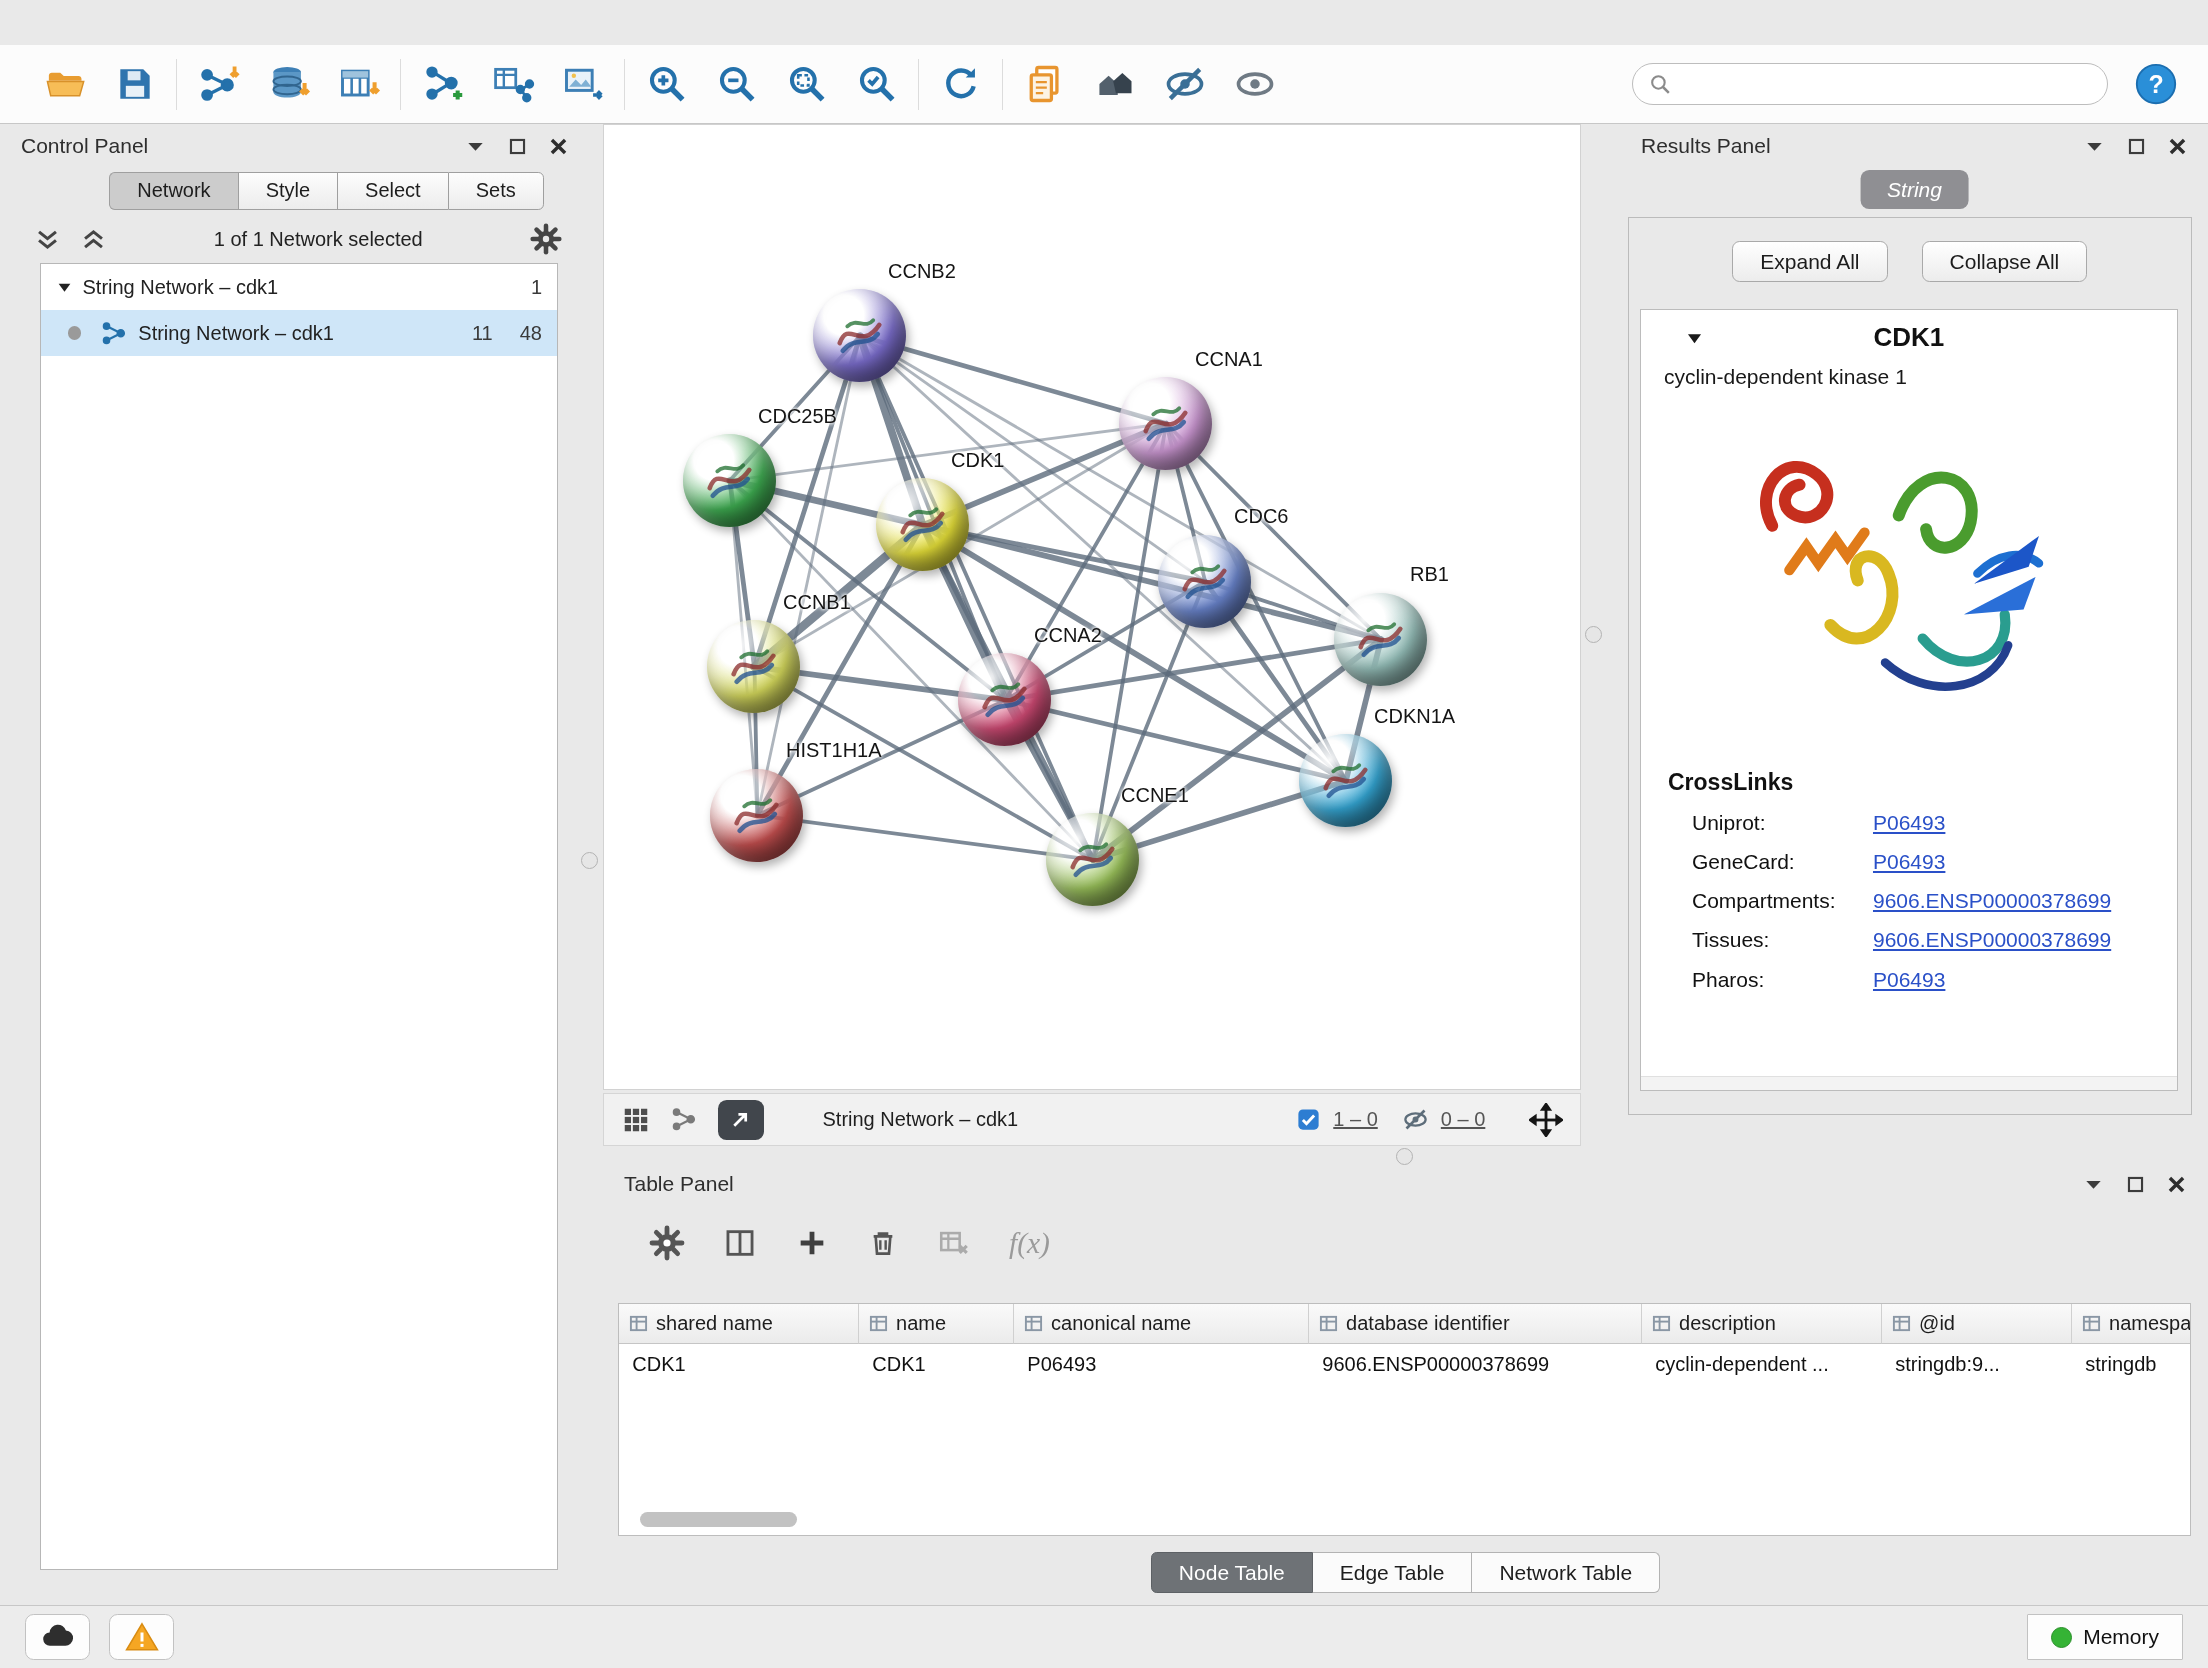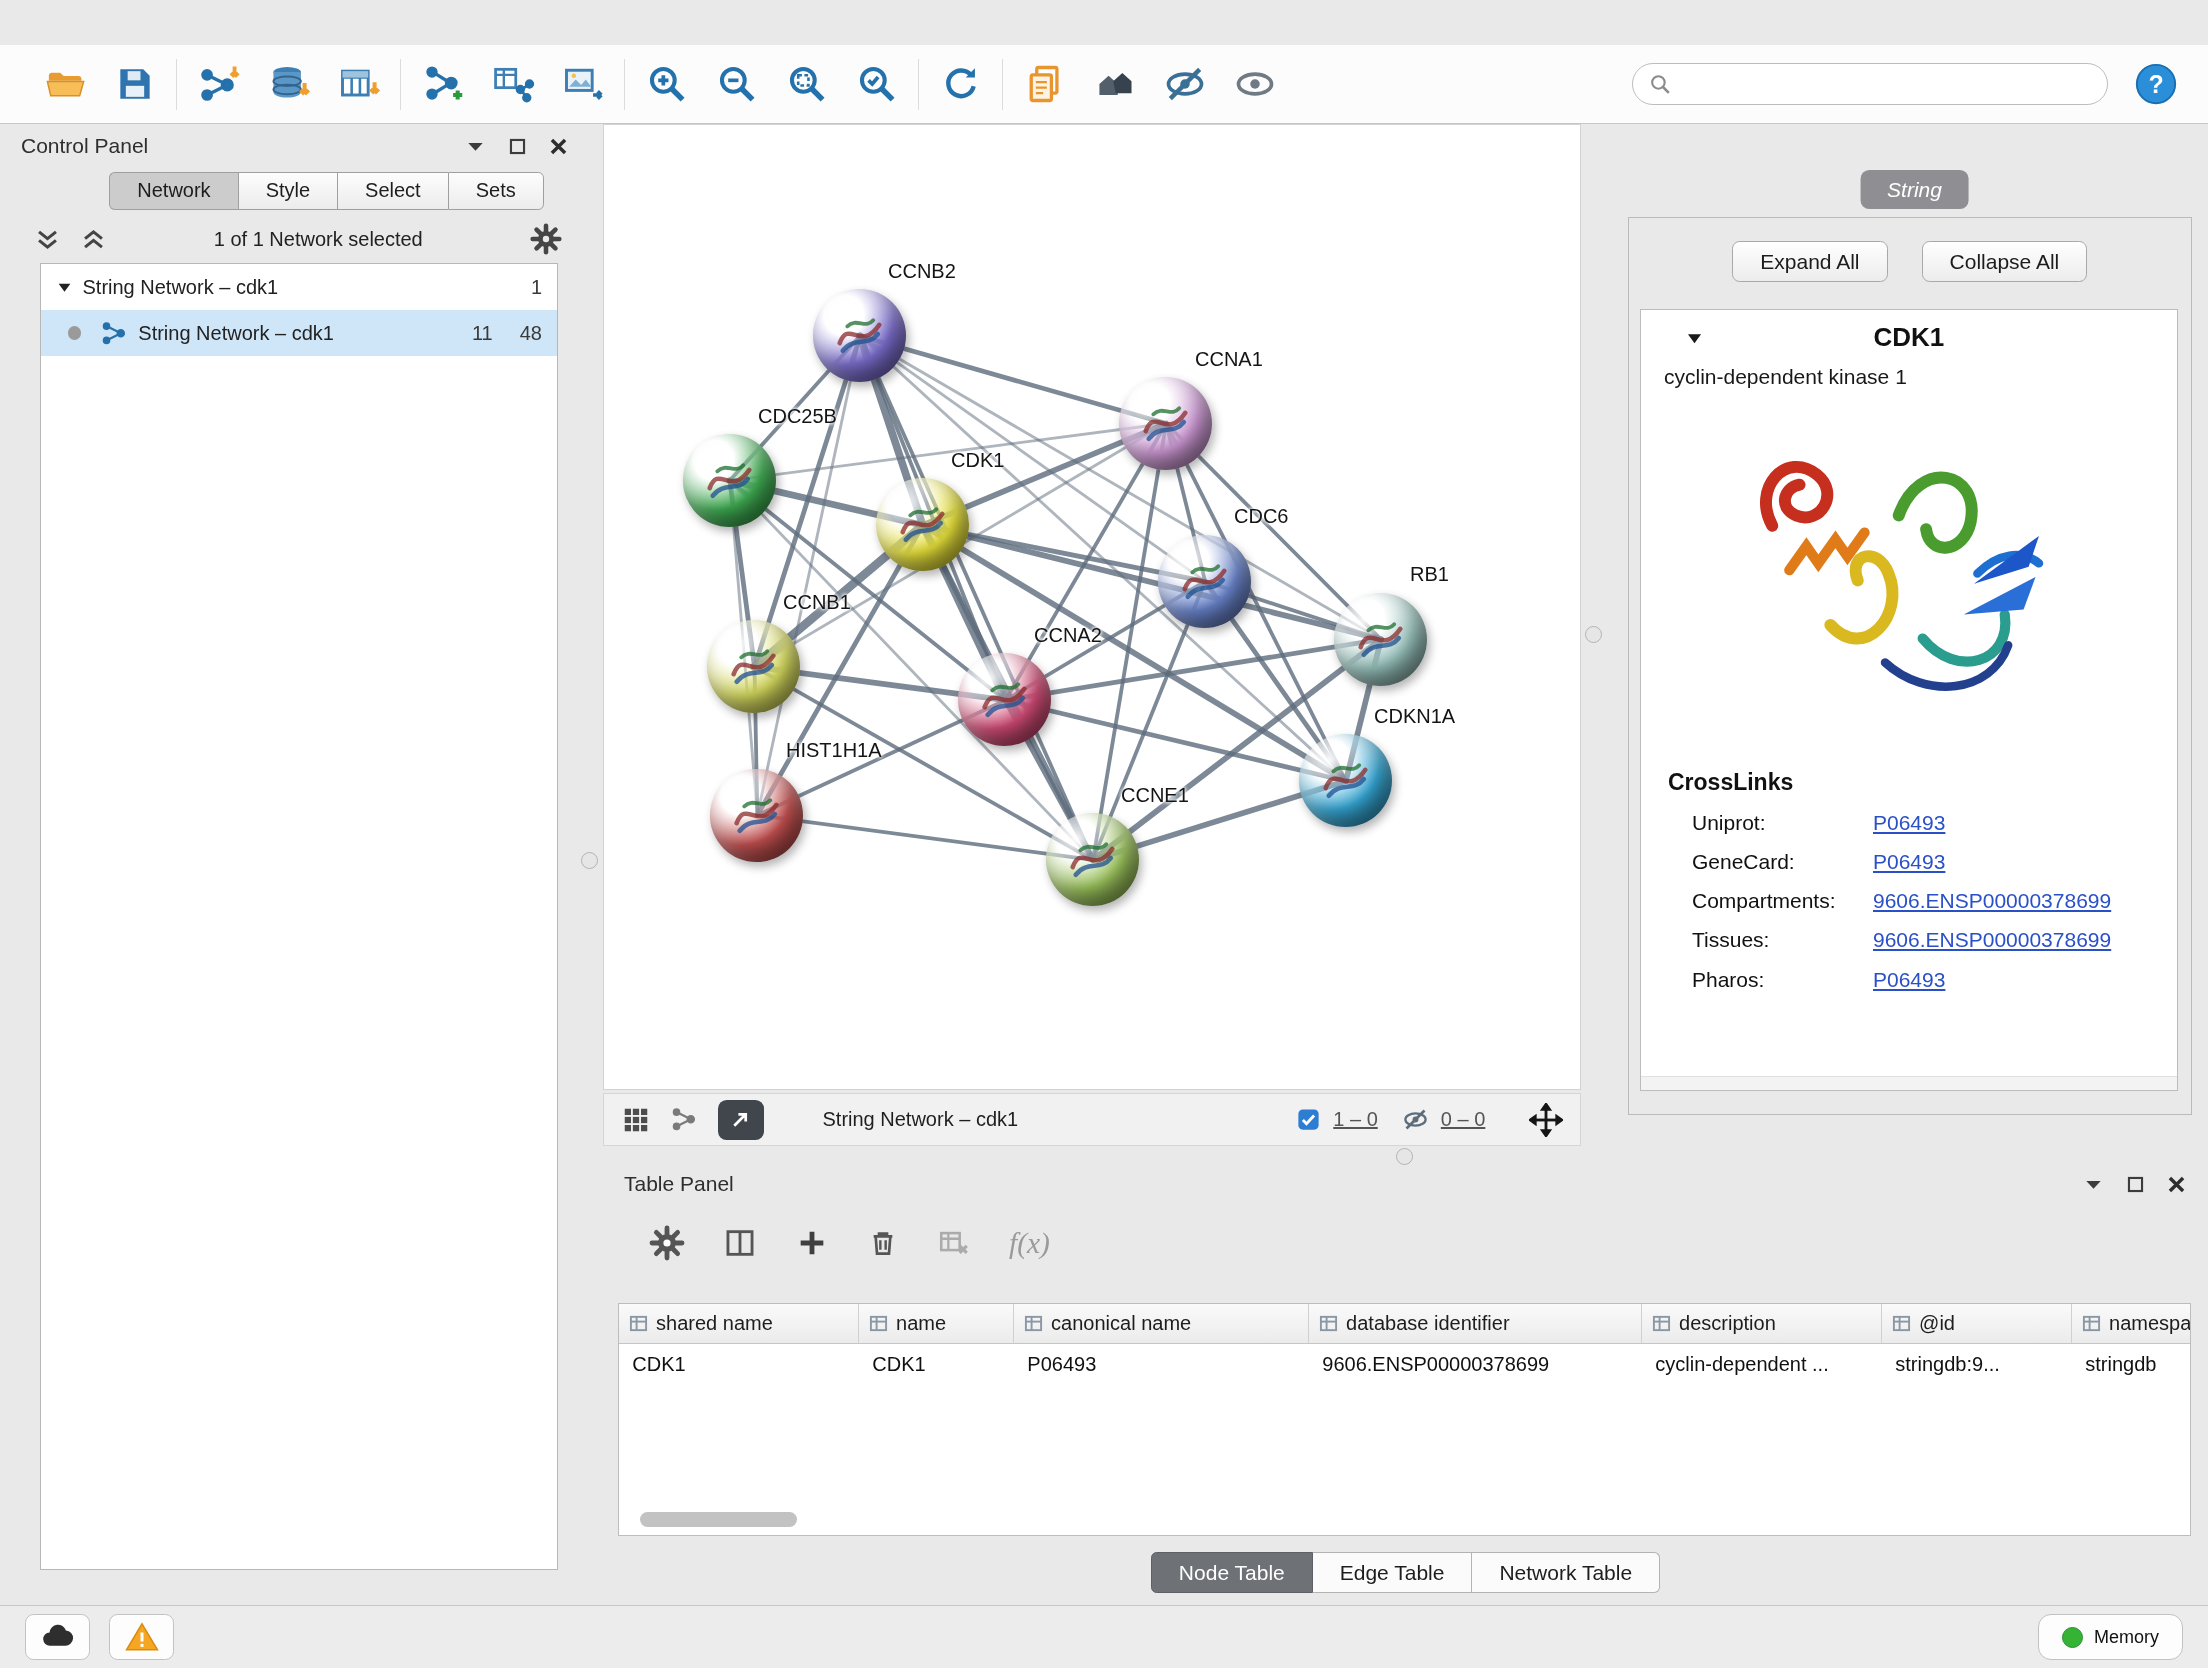--- a/index.html
+++ b/index.html
@@ -106,22 +106,22 @@
   .tp-tab{padding:7.6px 27px;font-size:21px;border:1px solid #b3b3b3;background:#fbfbfb;color:#1d1d1d;border-left-width:0;}
   .tp-tab:first-child{border-left-width:1px;border-radius:5.7px 0 0 5.7px;}
   .tp-tab:last-child{border-radius:0 5.7px 5.7px 0;}
   .tp-tab.selected{background:#6e7276;color:#fff;border-color:#5d6165;}
 
   
   .status-bar{position:absolute;left:0;right:0;bottom:0;height:63px;background:#ececec;
     border-top:1px solid #c7c7c7;display:flex;align-items:center;padding:0 25px;gap:19px;box-sizing:border-box;}
   .sb-btn{width:63px;height:44px;background:#fdfdfd;border:1px solid #c2c2c2;border-radius:8.6px;
     display:flex;align-items:center;justify-content:center;}
-  .memory-btn{margin-left:auto;height:44px;border:1px solid #c2c2c2;background:#fdfdfd;border-radius:13px;
-    display:flex;align-items:center;gap:11.4px;padding:0 23px;font-size:18px;color:#111;}
+  .memory-btn{margin-left:auto;height:44px;border:1px solid #c2c2c2;background:#fdfdfd;border-radius:1px;
+    display:flex;align-items:center;gap:11.4px;padding:0 23px;font-size:21px;color:#111;}
   .mem-dot{width:19px;height:19px;border-radius:50%;background:#35b335;border:1px solid #2a8f2a;}
 </style>
 </head>
 <body>
 
 <div id="app">
 
 
   <div class="toolbar">
     <div class="tb-group">
@@ -584,20 +584,40 @@
           </svg>
         </span>
     </span>
   </div>
 
   <span class="split-dot" style="left:581px;top:852px;"></span>
   <span class="split-dot" style="left:1585px;top:626px;"></span>
   <span class="split-dot" style="left:1396px;top:1148px;"></span>
 
   <div class="results-panel">
+    <div class="panel-header">
+      <span>Results Panel</span>
+      <span class="win-icons">
+        <span>
+            <svg width="23" height="23" viewBox="0 0 16 16">
+              <path d="M3 5.5h10L8 11z" fill="#3c3c3c"></path>
+            </svg>
+          </span>
+        <span>
+            <svg width="19" height="19" viewBox="0 0 16 16">
+              <rect x="2.5" y="2.5" width="11" height="11" fill="none" stroke="#3c3c3c" stroke-width="1.8"></rect>
+            </svg>
+          </span>
+        <span>
+            <svg width="21" height="21" viewBox="0 0 16 16">
+              <path d="M3 3l10 10M13 3L3 13" stroke="#2d2d2d" stroke-width="2.6"></path>
+            </svg>
+          </span>
+      </span>
+    </div>
     <div class="string-pill">String</div>
     <div class="results-box">
       <div class="rp-buttons">
         <span class="rp-btn">Expand All</span>
         <span class="rp-btn">Collapse All</span>
       </div>
       <div class="entry-box">
         <div class="entry-header">
           <span class="tri">
               <svg width="19" height="19" viewBox="0 0 16 16">

